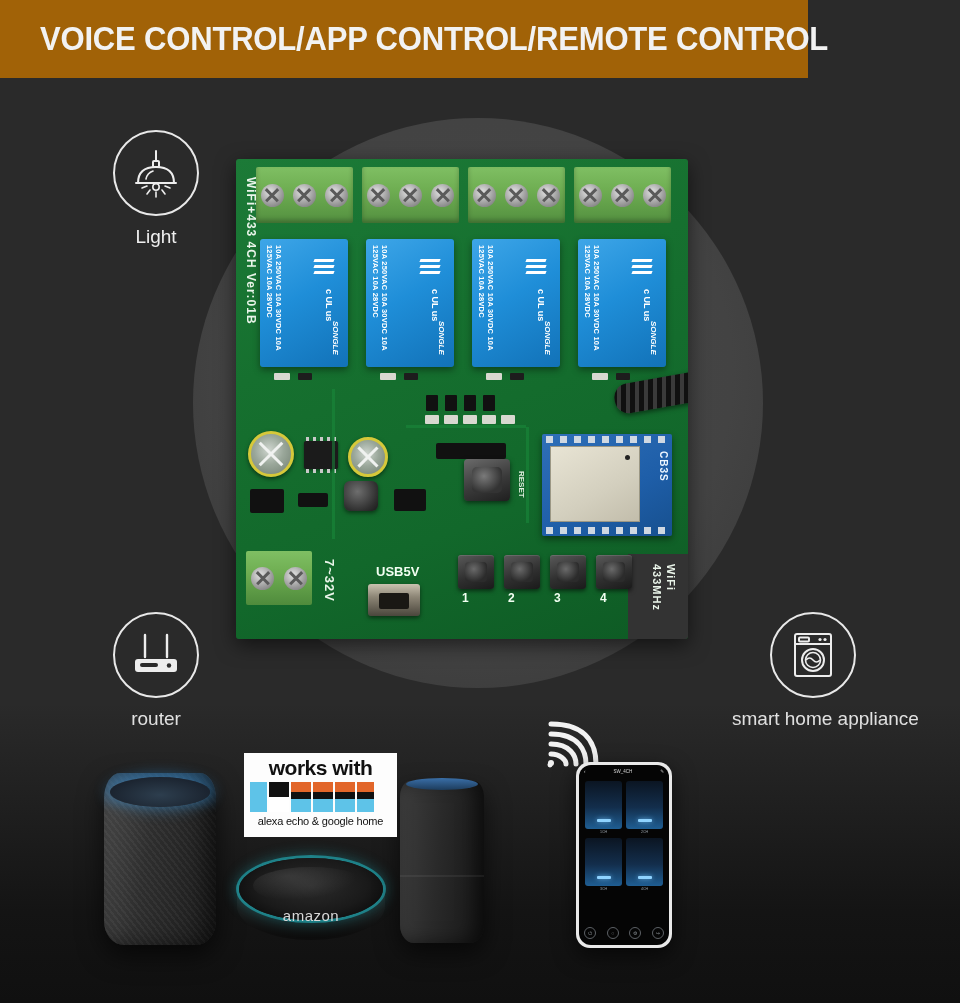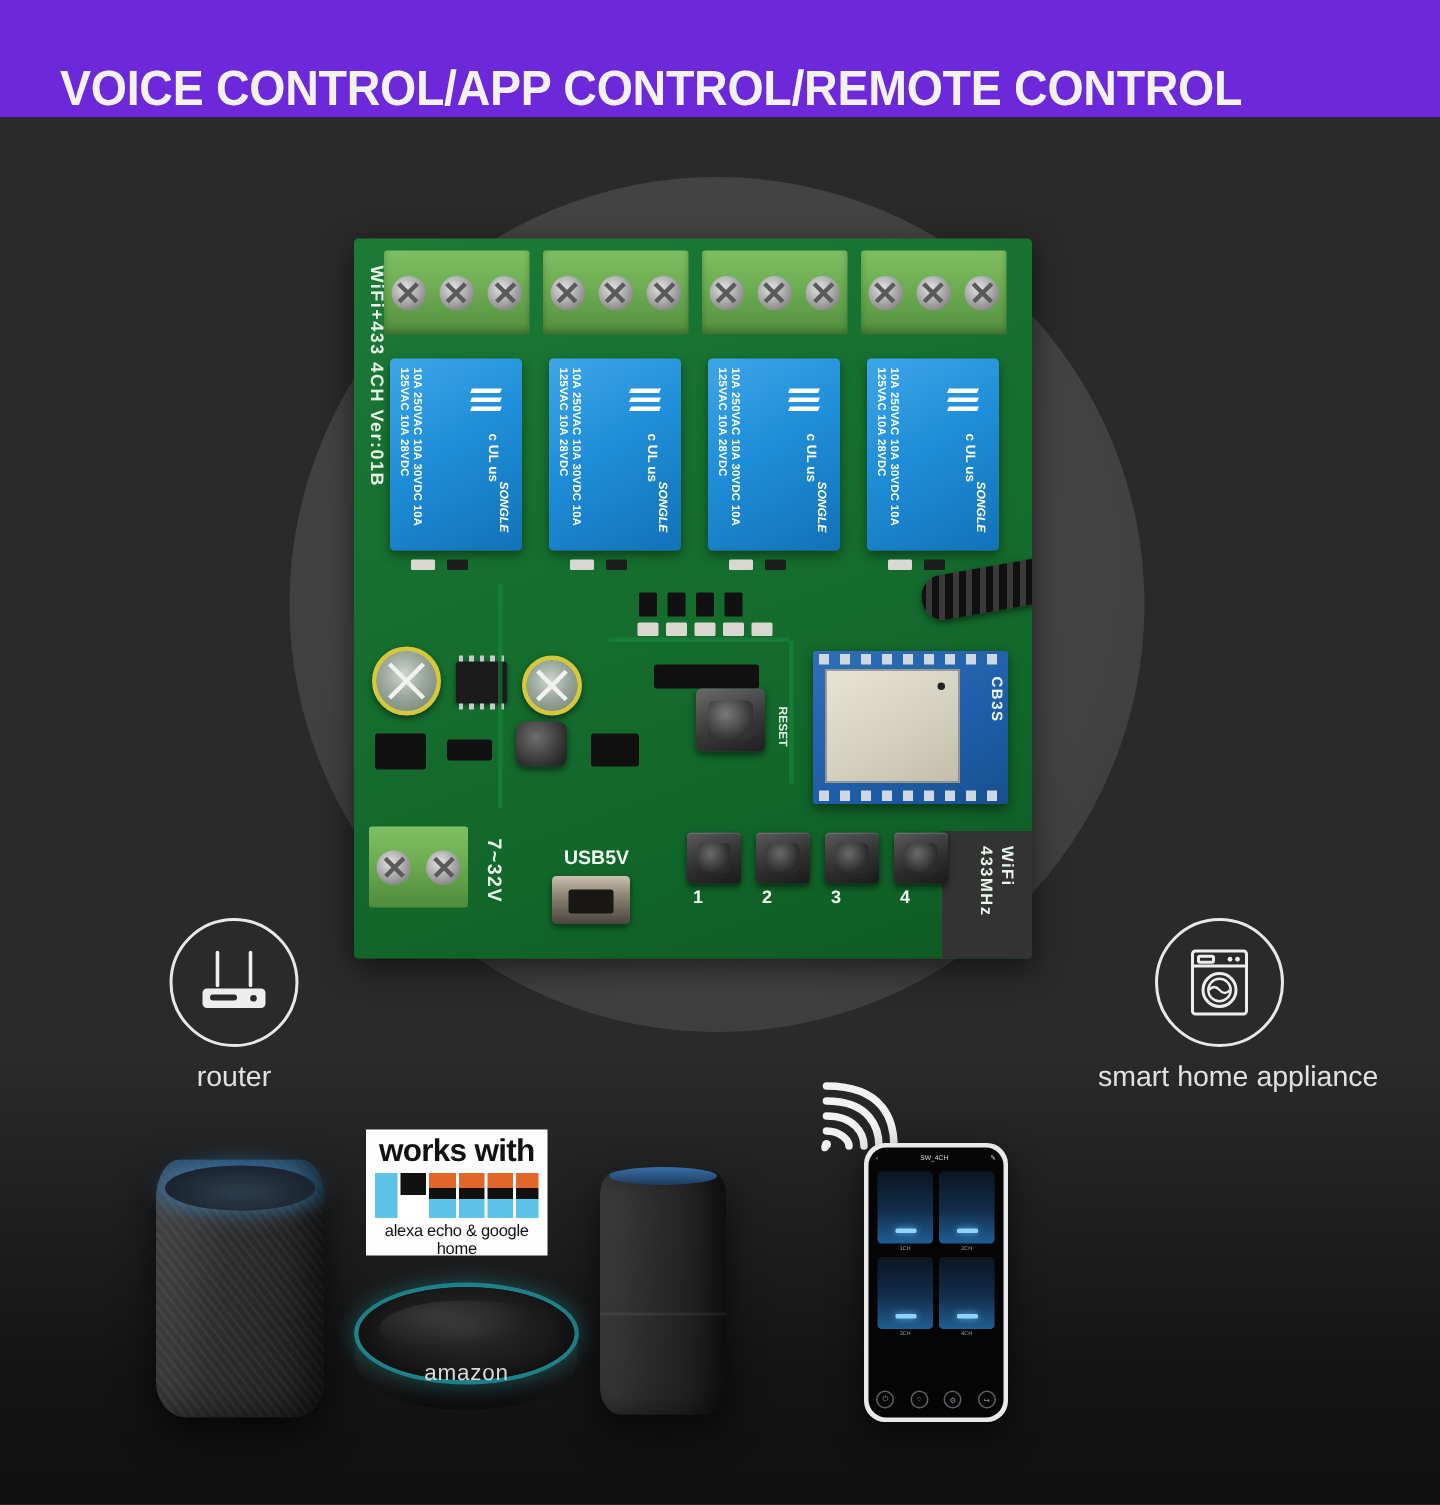--- a/index.html
+++ b/index.html
@@ -19,23 +19,23 @@
     border-radius: 50%;
     background: radial-gradient(circle at 50% 45%, #474747 0%, #434343 60%, #3a3a3a 88%, rgba(58,58,58,0) 100%);
   }
   .bg-soft-bottom {
     position: absolute; left: 0; bottom: 0; width: 960px; height: 300px;
     background: linear-gradient(180deg, rgba(20,20,20,0) 0%, rgba(16,16,16,0.85) 70%, #101010 100%);
   }
 
   
   .header {
-    position: absolute; left: 0; top: 0; width: 960px; height: 78px;
-    background: #6d28d9;
-    display: flex; align-items: flex-end;
+    position: absolute; left: 0; top: 0; width: 808px; height: 78px;
+    background: #a16207;
+    display: flex; align-items: center;
   }
   .header-title {
     color: #f2f2f2;
     font-size: 33px;
     font-weight: 700;
     letter-spacing: -0.2px;
     transform: scaleX(0.94);
     transform-origin: left center;
     margin-left: 40px;
     white-space: nowrap;
@@ -350,21 +350,21 @@
     background: linear-gradient(180deg, #3a6fa8, #1d3c5c);
   }
   .speaker-cyl::after {
     content:""; position:absolute; left:0; right:0; top:94px; height:2px;
     background: rgba(255,255,255,0.06);
   }
 
   
   .badge {
     position: absolute; left: 244px; top: 753px;
-    width: 121px; height: 84px;
+    width: 153px; height: 84px;
     background: #fdfdfd;
     padding: 4px 6px 5px 6px;
   }
   .badge .b-top {
     color: #111; font-size: 21px; font-weight: 700; text-align: center;
     line-height: 22px; letter-spacing: -0.5px;
   }
   .badge .b-blocks {
     height: 30px; margin: 3px 0 3px 0; display: flex; gap: 2px; align-items: stretch;
   }
@@ -426,20 +426,38 @@
 <body>
 
 <div id="stage">
 
   <div class="vignette"></div>
 
   <div class="header">
     <div class="header-title">VOICE CONTROL/APP CONTROL/REMOTE CONTROL</div>
   </div>
 
+  <div class="feature" id="feat-light">
+    <div class="ring">
+      <svg width="56" height="56" viewBox="0 0 56 56" fill="none" stroke="#ededed" stroke-width="2" stroke-linecap="round">
+        <line x1="28" y1="6" x2="28" y2="16"></line>
+        <rect x="25" y="16" width="6" height="6" rx="1"></rect>
+        <path d="M10 38 C10 26 18 22 28 22 C38 22 46 26 46 38 Z"></path>
+        <line x1="8" y1="38" x2="48" y2="38"></line>
+        <path d="M18 34 C19 29 22 27 25 26" stroke-width="1.6"></path>
+        <circle cx="28" cy="42" r="3.2" stroke-width="1.6"></circle>
+        <line x1="28" y1="47" x2="28" y2="52" stroke-width="1.6"></line>
+        <line x1="22" y1="45" x2="19" y2="49" stroke-width="1.6"></line>
+        <line x1="34" y1="45" x2="37" y2="49" stroke-width="1.6"></line>
+        <line x1="19" y1="41" x2="14" y2="43" stroke-width="1.6"></line>
+        <line x1="37" y1="41" x2="42" y2="43" stroke-width="1.6"></line>
+      </svg>
+    </div>
+    <div class="flabel">Light</div>
+  </div>
 
 
   <div class="feature" id="feat-router">
     <div class="ring">
       <svg width="56" height="52" viewBox="0 0 56 52" fill="none" stroke="#ededed" stroke-width="2.4" stroke-linecap="round">
         <line x1="17" y1="6" x2="17" y2="28"></line>
         <line x1="39" y1="6" x2="39" y2="28"></line>
         <rect x="7" y="30" width="42" height="13" rx="3" fill="#ededed" stroke="none"></rect>
         <rect x="12" y="34" width="18" height="4" rx="2" fill="#2b2b2b" stroke="none"></rect>
         <circle cx="41" cy="36.5" r="2.2" fill="#2b2b2b" stroke="none"></circle>

